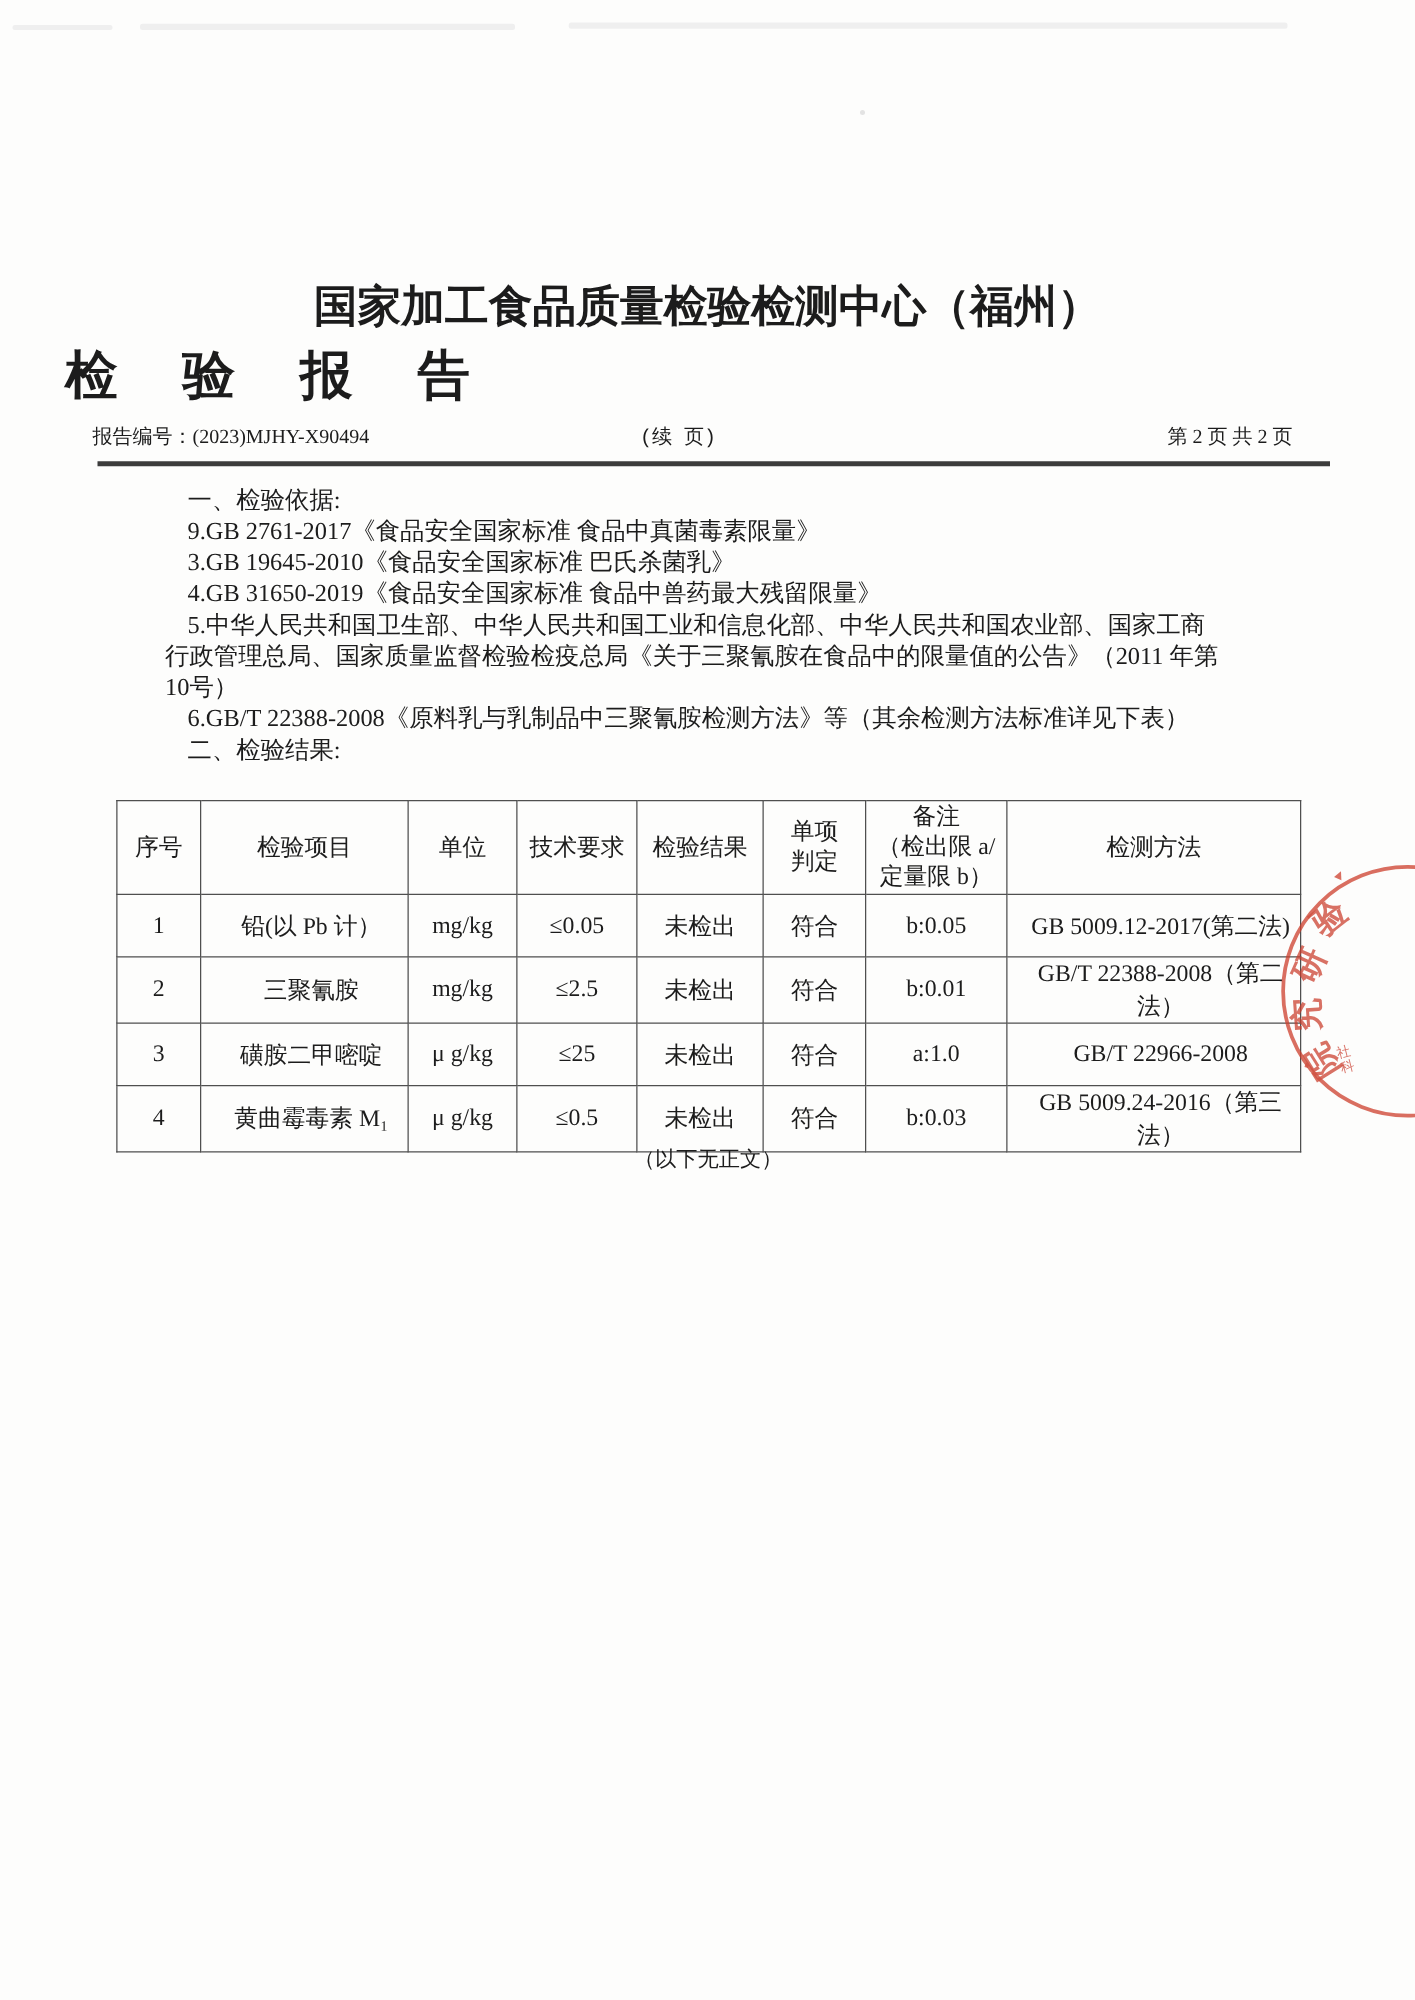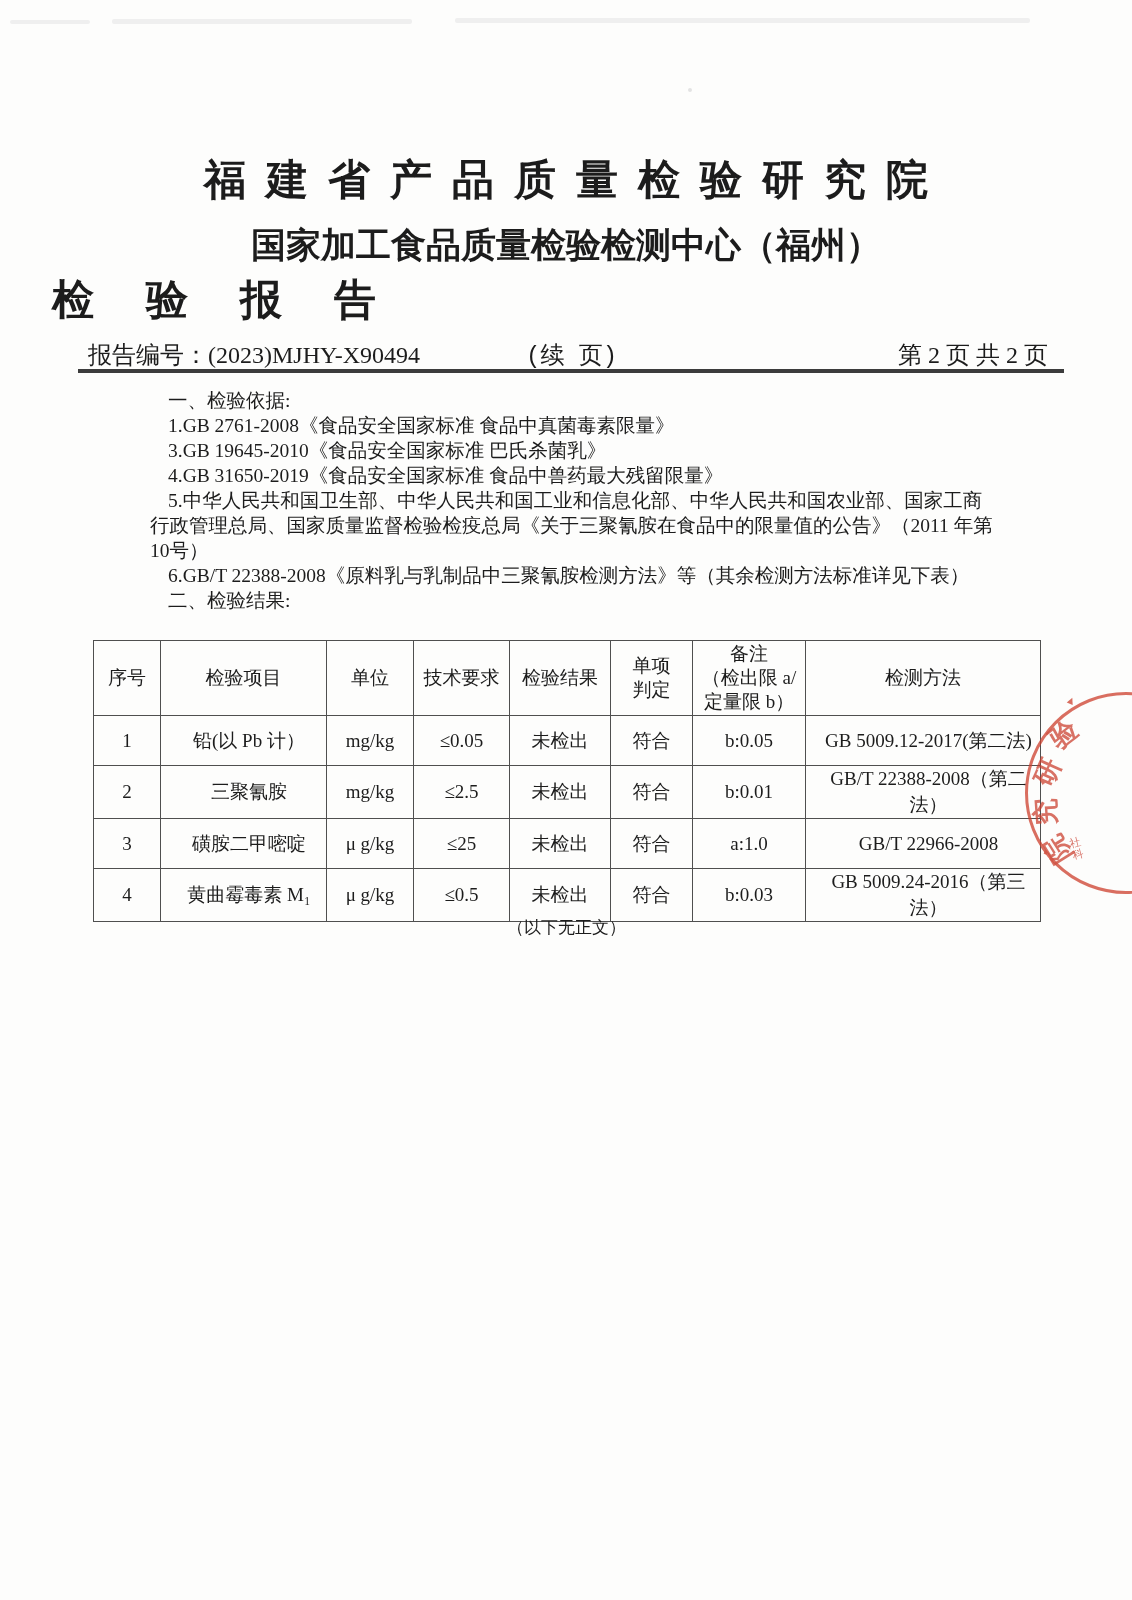--- a/index.html
+++ b/index.html
@@ -24,31 +24,31 @@
   .title2{
     position:absolute;top:222px;left:0;width:1132px;
     text-align:center;font-size:35px;font-weight:bold;white-space:nowrap;
   }
   .title3{
     position:absolute;top:272px;left:0;width:1132px;
     text-align:left;font-size:42px;font-weight:bold;
     letter-spacing:52px;text-indent:52px;white-space:nowrap;
   }
   .report-line{
-    position:absolute;top:339px;left:88px;width:960px;
-    font-size:24px;display:flex;align-items:baseline;
+    position:absolute;top:339px;left:74px;width:960px;
+    font-size:16px;display:flex;align-items:baseline;
   }
   .report-line .mid{position:absolute;left:438px;font-family:Liberation Mono, monospace;}
   .report-line .right{position:absolute;right:0px;text-align:center;}
   .rule{
     position:absolute;top:369px;left:78px;width:986px;height:4px;
     background:#3c3c3c;
   }
   .bodytext{
-    position:absolute;top:388px;left:150px;width:845px;
+    position:absolute;top:388px;left:132px;width:845px;
     font-size:19.5px;line-height:25px;
   }
   .bodytext p{margin:0;text-indent:18px;}
   .results-table{
     position:absolute;top:640px;left:93px;
     border-collapse:collapse;table-layout:fixed;width:947px;
     font-size:19px;
   }
   .results-table td,.results-table th{
     border:1.5px solid #4f4f4f;
@@ -87,35 +87,34 @@
 </head>
 <body>
 
 <div class="page">
 
   <div class="streak" style="left:10px;top:20px;width:80px;height:4px;"></div>
   <div class="streak" style="left:112px;top:19px;width:300px;height:5px;"></div>
   <div class="streak" style="left:455px;top:18px;width:575px;height:5px;"></div>
   <div class="dot" style="left:688px;top:88px;"></div>
 
-  <div class="title1">福建省产品质量检验研究院</div>
   <div class="title2">国家加工食品质量检验检测中心（福州）</div>
   <div class="title3">检验报告</div>
 
   <div class="report-line">
     <span>报告编号：</span>
     <span>(2023)MJHY-X90494</span>
     <span class="mid">(续 页)</span>
     <span class="right">第 2 页  共 2 页</span>
   </div>
   <div class="rule"></div>
 
   <div class="bodytext">
     <p>一、检验依据:</p>
-    <p>1.GB 2761-2008《食品安全国家标准 食品中真菌毒素限量》</p>
+    <p>9.GB 2761-2017《食品安全国家标准 食品中真菌毒素限量》</p>
     <p>3.GB 19645-2010《食品安全国家标准 巴氏杀菌乳》</p>
     <p>4.GB 31650-2019《食品安全国家标准 食品中兽药最大残留限量》</p>
     <p>5.中华人民共和国卫生部、中华人民共和国工业和信息化部、中华人民共和国农业部、国家工商行政管理总局、国家质量监督检验检疫总局《关于三聚氰胺在食品中的限量值的公告》（2011 年第 10号）</p>
     <p>6.GB/T 22388-2008《原料乳与乳制品中三聚氰胺检测方法》等（其余检测方法标准详见下表）</p>
     <p>二、检验结果:</p>
   </div>
 
   <table class="results-table">
     <colgroup>
       <col style="width:67px">

